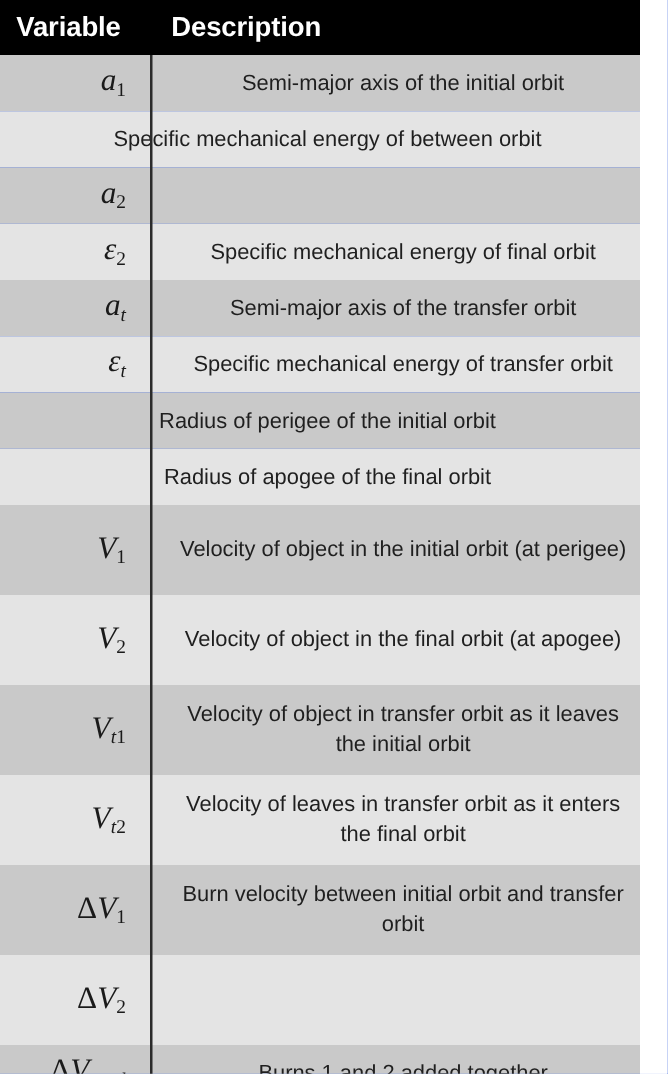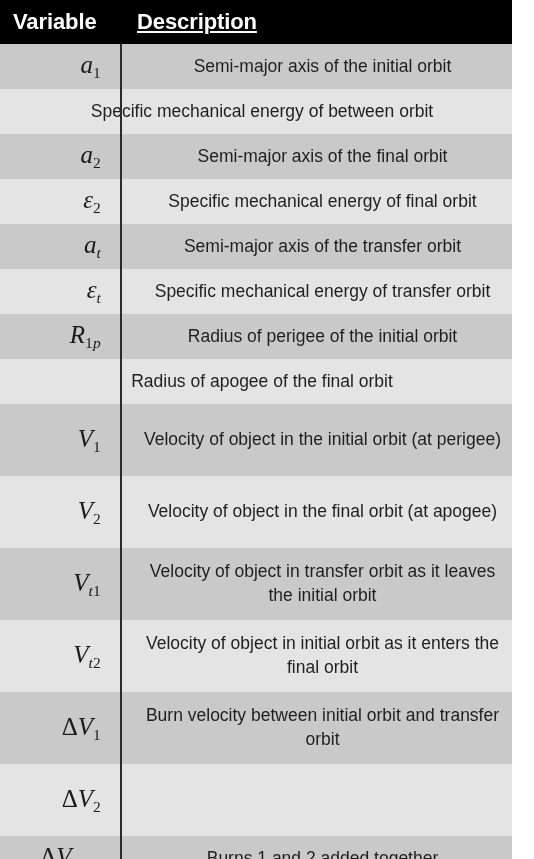--- a/index.html
+++ b/index.html
@@ -41,21 +41,20 @@
     letter-spacing: -0.1px;
     white-space: nowrap;
   }
   .th-variable {
     width: 121px;
     box-sizing: border-box;
     padding-left: 13px;
   }
   .th-description {
     padding-left: 16px;
-    text-decoration: underline;
   }
 
   
   .tbody {
     flex: 1 1 auto;
     position: relative;
     display: flex;
     flex-direction: column;
   }
   
@@ -133,56 +132,54 @@
     <div class="col-divider"></div>
   <div class="row h1 odd">
         <div class="cell-var"><span class="mi">a</span><span class="sub"><span class="mu">1</span></span></div>
         <div class="cell-desc">Semi-major axis of the initial orbit</div>
       </div>
       <div class="row h1 even">
         <div class="cell-desc">Specific mechanical energy of between orbit</div>
       </div>
       <div class="row h1 odd">
         <div class="cell-var"><span class="mi">a</span><span class="sub"><span class="mu">2</span></span></div>
-        <div class="cell-desc">Semi-major axis of the final orbit</div>
       </div>
       <div class="row h1 even">
         <div class="cell-var"><span class="veps">ɛ</span><span class="sub"><span class="mu">2</span></span></div>
         <div class="cell-desc">Specific mechanical energy of final orbit</div>
       </div>
       <div class="row h1 odd">
         <div class="cell-var"><span class="mi">a</span><span class="sub"><span class="mi">t</span></span></div>
         <div class="cell-desc">Semi-major axis of the transfer orbit</div>
       </div>
       <div class="row h1 even">
         <div class="cell-var"><span class="veps">ɛ</span><span class="sub"><span class="mi">t</span></span></div>
         <div class="cell-desc">Specific mechanical energy of transfer orbit</div>
       </div>
       <div class="row h1 odd">
-        <div class="cell-var"><span class="mi">R</span><span class="sub"><span class="mu">1</span><span class="mi">p</span></span></div>
         <div class="cell-desc">Radius of perigee of the initial orbit</div>
       </div>
       <div class="row h1 even">
         <div class="cell-desc">Radius of apogee of the final orbit</div>
       </div>
       <div class="row h2 odd">
         <div class="cell-var"><span class="mi">V</span><span class="sub"><span class="mu">1</span></span></div>
         <div class="cell-desc">Velocity of object in the initial orbit (at perigee)</div>
       </div>
       <div class="row h2 even">
         <div class="cell-var"><span class="mi">V</span><span class="sub"><span class="mu">2</span></span></div>
         <div class="cell-desc">Velocity of object in the final orbit (at apogee)</div>
       </div>
       <div class="row h2 odd">
         <div class="cell-var"><span class="mi">V</span><span class="sub"><span class="mi">t</span><span class="mu">1</span></span></div>
         <div class="cell-desc">Velocity of object in transfer orbit as it leaves the initial orbit</div>
       </div>
       <div class="row h2 even">
         <div class="cell-var"><span class="mi">V</span><span class="sub"><span class="mi">t</span><span class="mu">2</span></span></div>
-        <div class="cell-desc">Velocity of object in initial orbit as it enters the final orbit</div>
+        <div class="cell-desc">Velocity of leaves in transfer orbit as it enters the final orbit</div>
       </div>
       <div class="row h2 odd">
         <div class="cell-var"><span class="mu">Δ</span><span class="mi">V</span><span class="sub"><span class="mu">1</span></span></div>
         <div class="cell-desc">Burn velocity between initial orbit and transfer orbit</div>
       </div>
       <div class="row h2 even">
         <div class="cell-var"><span class="mu">Δ</span><span class="mi">V</span><span class="sub"><span class="mu">2</span></span></div>
       </div>
       <div class="row h1 odd">
         <div class="cell-var"><span class="mu">Δ</span><span class="mi">V</span><span class="sub"><span class="mi">total</span></span></div>

